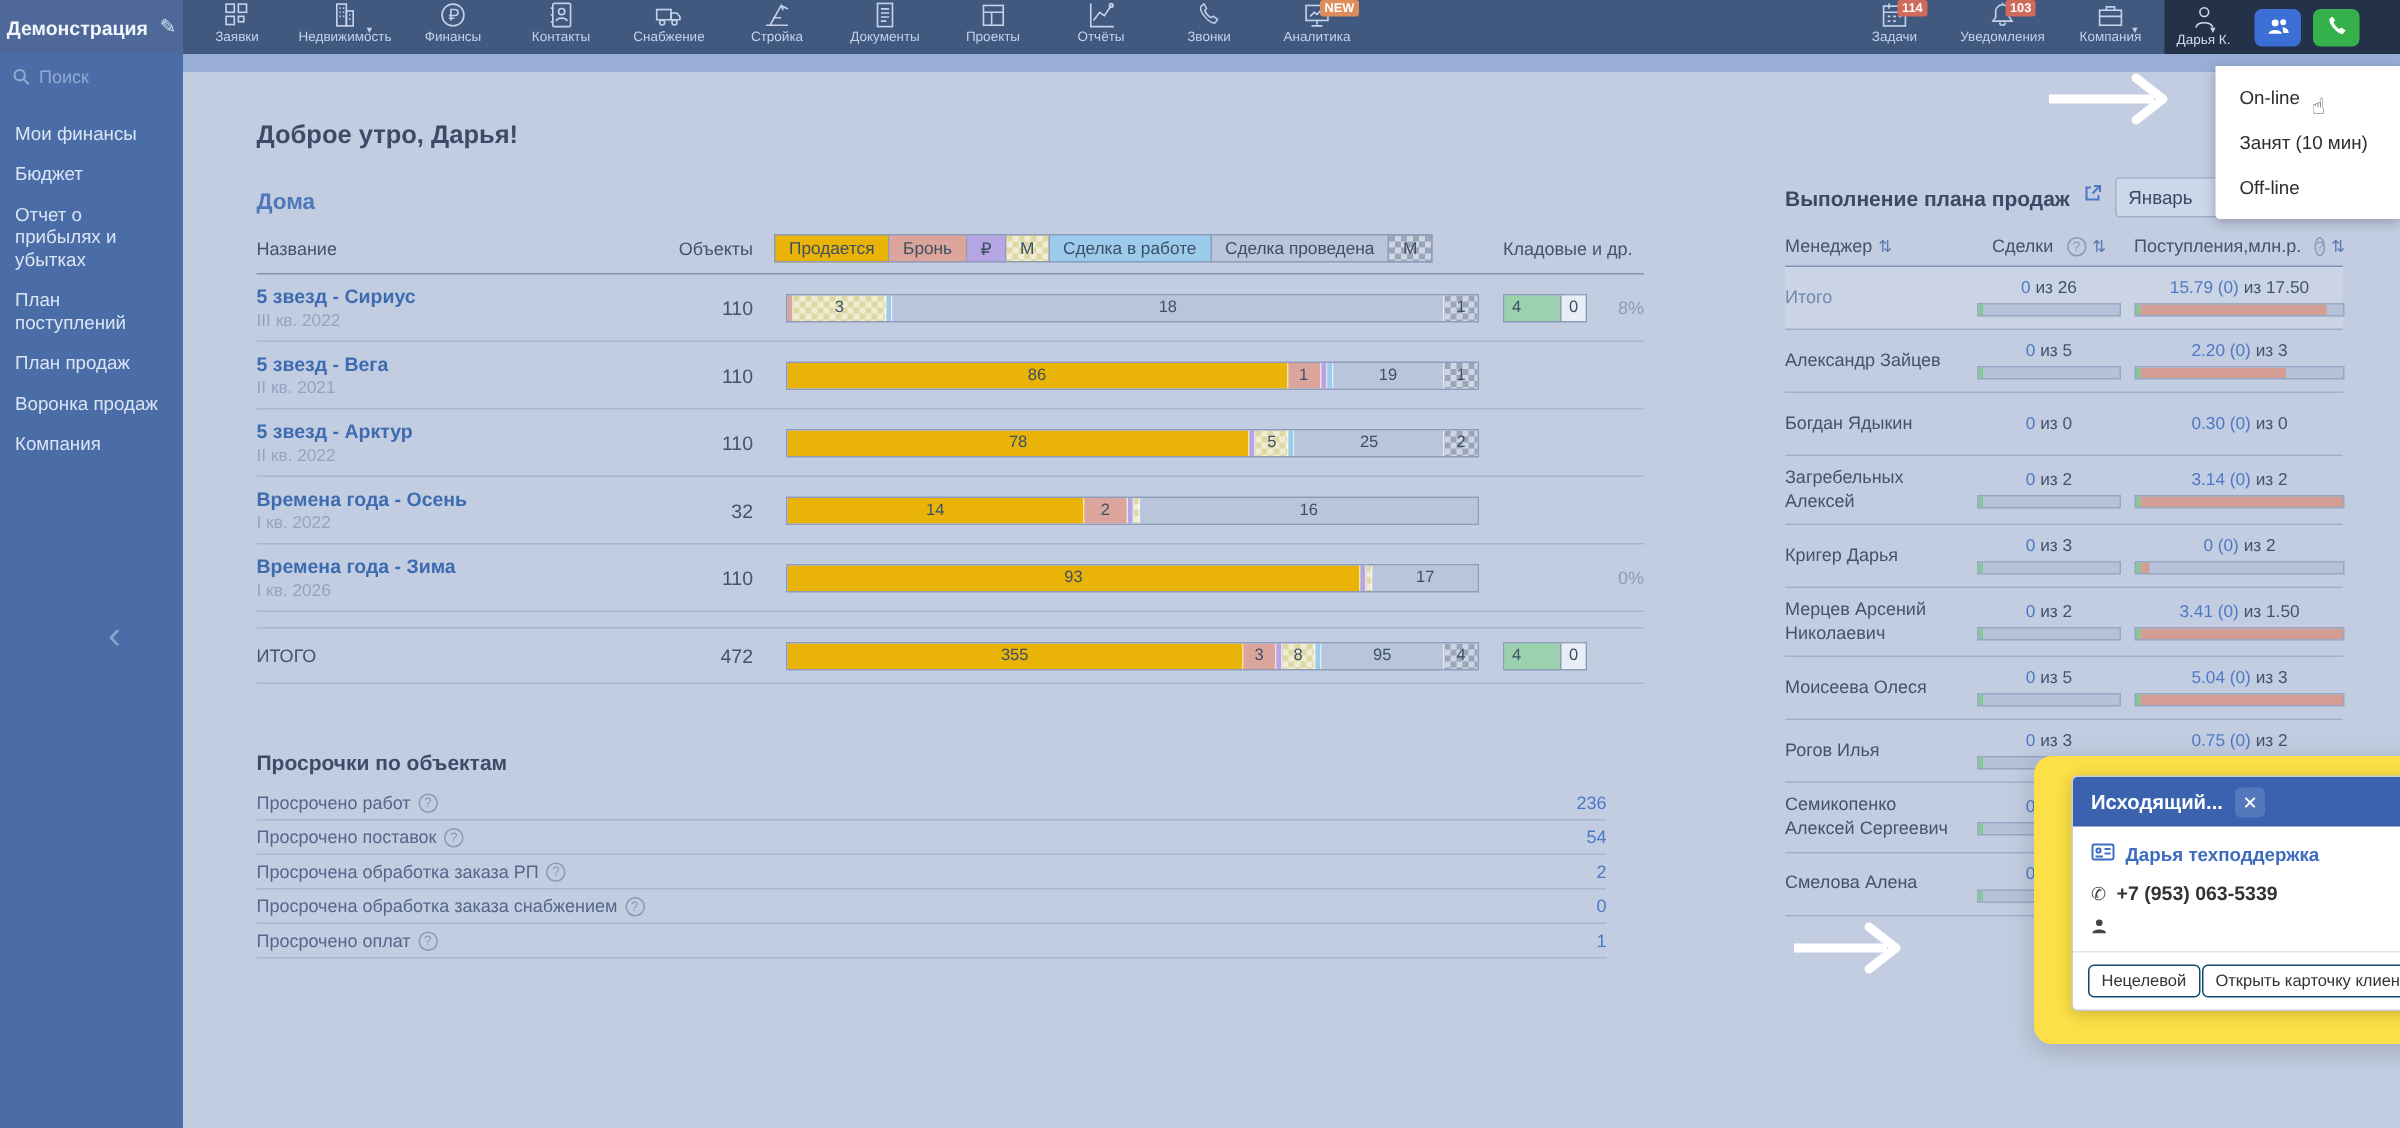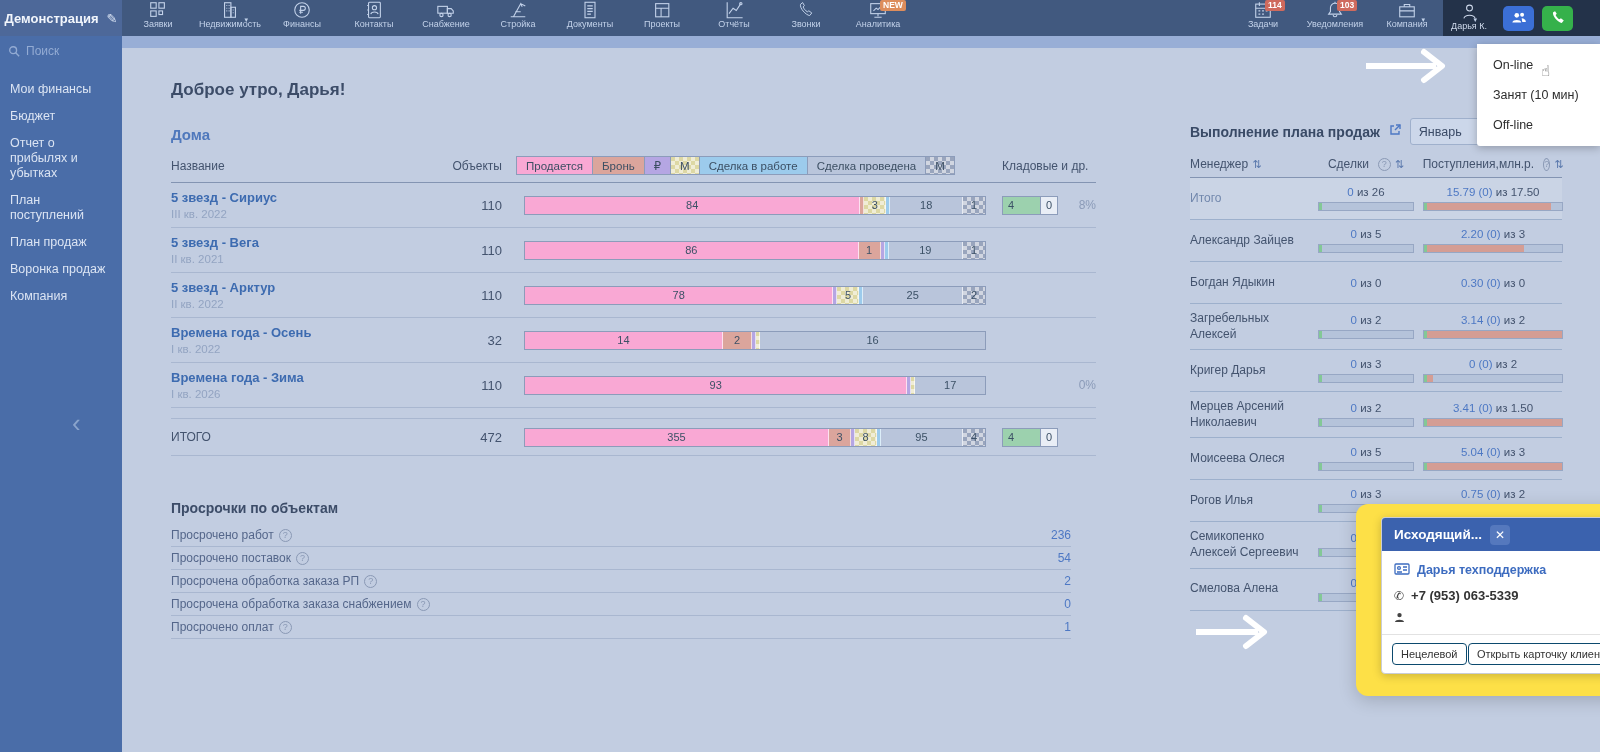--- a/index.html
+++ b/index.html
@@ -59,21 +59,21 @@
   .hc-klad svg { width:15px; height:15px; stroke:#5e7093; fill:none; stroke-width:1.3; }
 
   .h-row { height:45px; border-bottom:1px solid #a9b7d0; }
   .h-name { font-size:13px; font-weight:bold; color:#3d6bb0; cursor:pointer; line-height:1.25; }
   .h-quarter { font-size:11.5px; color:#93a4c2; font-weight:normal; margin-top:2px; }
   .h-obj { text-align:right; font-size:13px; color:#43536e; }
   .barcell { padding:0 16px 0 22px; }
   .bar { display:flex; height:19px; border:1px solid #8c9cba; background:#c9d4e6; overflow:hidden; }
   .seg { display:flex; align-items:center; justify-content:center; font-size:11px; color:#3c5166; border-right:1px solid rgba(255,255,255,.65); }
   .seg:last-child { border-right:none; }
-  .seg-green  { background:#f9a8d4;text-align:center; }
+  .seg-green  { background:#eab308;text-align:center; }
   .seg-salmon { background:#dba59c; }
   .seg-purple { background:#b5a6e3; }
   .seg-blue   { background:#9ccbec; }
   .seg-slate  { background:#b9c5db; }
   .checker { background-color:#ddd8a4;
      background-image:linear-gradient(45deg, rgba(255,255,255,.55) 25%, transparent 25%, transparent 75%, rgba(255,255,255,.55) 75%),
                       linear-gradient(45deg, rgba(255,255,255,.55) 25%, transparent 25%, transparent 75%, rgba(255,255,255,.55) 75%);
      background-position:0 0, 4px 4px; background-size:8px 8px; }
   .checker.dark { background-color:#99a5bd; }
   .kladbox { display:flex; height:19px; border:1px solid #8c9cba; width:56px; }
@@ -344,21 +344,20 @@
     </div>
     <div id="houses-rows">
         <div class="h-grid h-row">
           <div>
             <div class="h-name">5 звезд - Сириус</div>
             <div class="h-quarter">III кв. 2022</div>
           </div>
           <div class="h-obj">110</div>
           <div class="barcell">
             <div class="bar">
-              <div class="seg seg-green" style="flex: 84 1 0px; min-width: 22px;">84</div>
               <div class="seg seg-salmon" style="flex: 0 0 4px;"></div>
               <div class="seg checker" style="flex: 3 1 0px; min-width: 22px;">3</div>
               <div class="seg seg-blue" style="flex: 0 0 4px;"></div>
               <div class="seg seg-slate" style="flex: 18 1 0px; min-width: 22px;">18</div>
               <div class="seg checker dark" style="flex: 1 1 0px; min-width: 22px;">1</div>
             </div>
           </div>
           <div>
             <div class="kladbox">
               <div class="ka">4</div>

